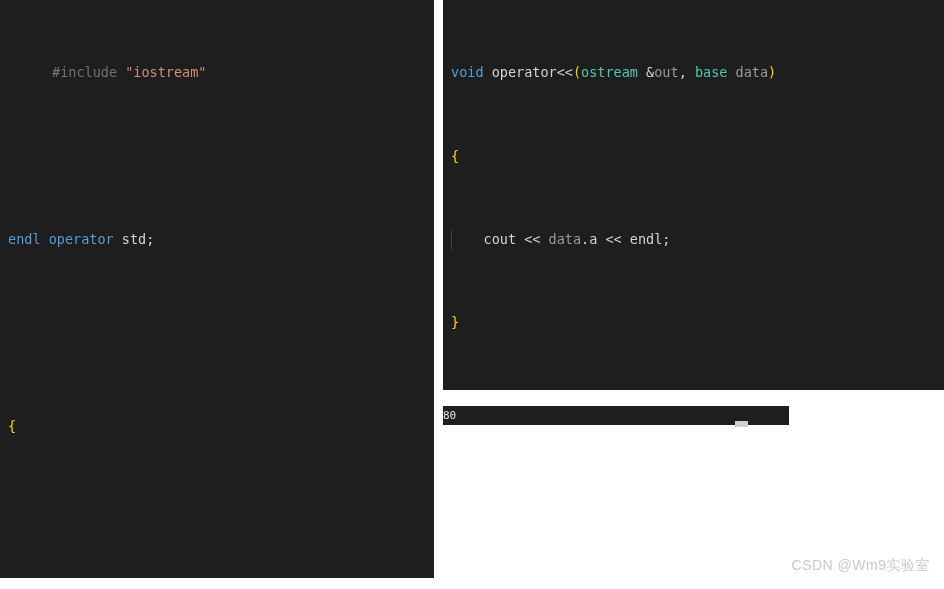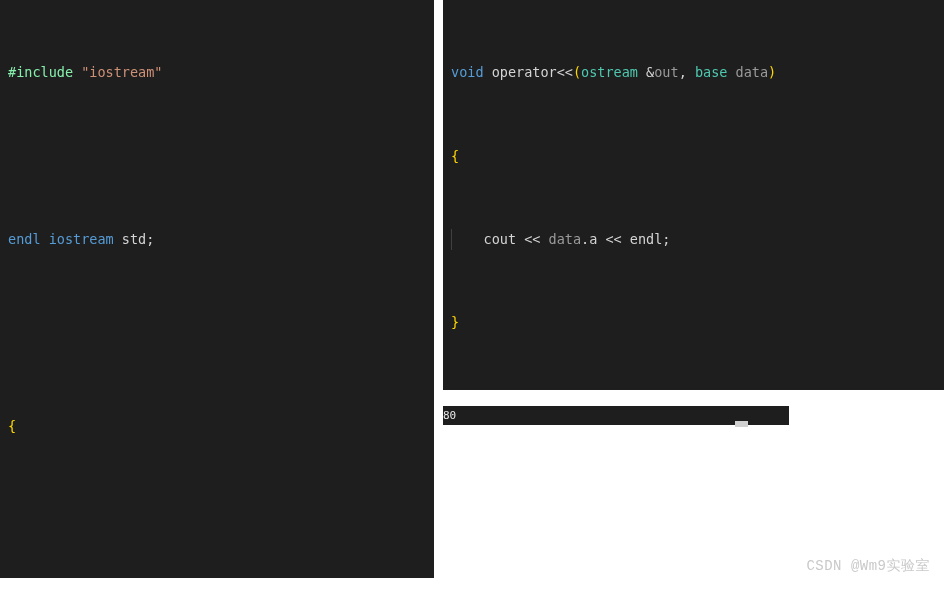--- a/index.html
+++ b/index.html
@@ -17,51 +17,51 @@
   #right-editor{left:443px;top:0;width:501px;height:390px;}
   .code-line{position:relative;height:20.8px;padding-left:8px;}
   
   .g{position:absolute;top:0;bottom:0;width:1px;background:#404040;}
   
   .kw{color:#569cd6;}
   .typ{color:#4ec9b0;}
   .pln{color:#d4d4d4;}
   .dim{color:#9a9a9a;}
   .str{color:#ce9178;}
-  .pre{color:#86efac;}
+  .pre{color:#737373;margin-left:44px;}
   .b1{color:#ffd700;}
   
   #console-window{
     position:absolute;left:443px;top:406px;width:346px;height:19px;
     background:#1e1e1e;color:#e8e8e8;
     font-size:11px;line-height:19px;
     font-family:"DejaVu Sans Mono","Liberation Mono",monospace;
     box-sizing:border-box;white-space:pre;
   }
   #console-caret{
     position:absolute;left:735px;top:421px;width:13px;height:6px;
     background:#d0d0d0;
   }
   #watermark{
     position:absolute;right:14px;bottom:14px;
     color:#c9c9c9;font-size:14px;
-    font-family:Liberation Mono, monospace;
+    font-family:Liberation Sans, sans-serif;
     letter-spacing:.5px;white-space:nowrap;
   }
 </style>
 </head>
 <body>
 
 <div class="editor" id="left-editor">
 
   <div class="code-line"><span class="pre">#include </span><span class="str">"iostream"</span></div>
 
   <div class="code-line"> </div>
 
-  <div class="code-line"><span class="kw">endl</span><span class="pln"> </span><span class="kw">iostream</span><span class="pln"> std;</span></div>
+  <div class="code-line"><span class="kw">endl</span><span class="pln"> </span><span class="kw">operator</span><span class="pln"> std;</span></div>
 
   <div class="code-line"> </div>
 
 
   <div class="code-line"><span class="b1">{</span></div>
 
 
   
 
   

